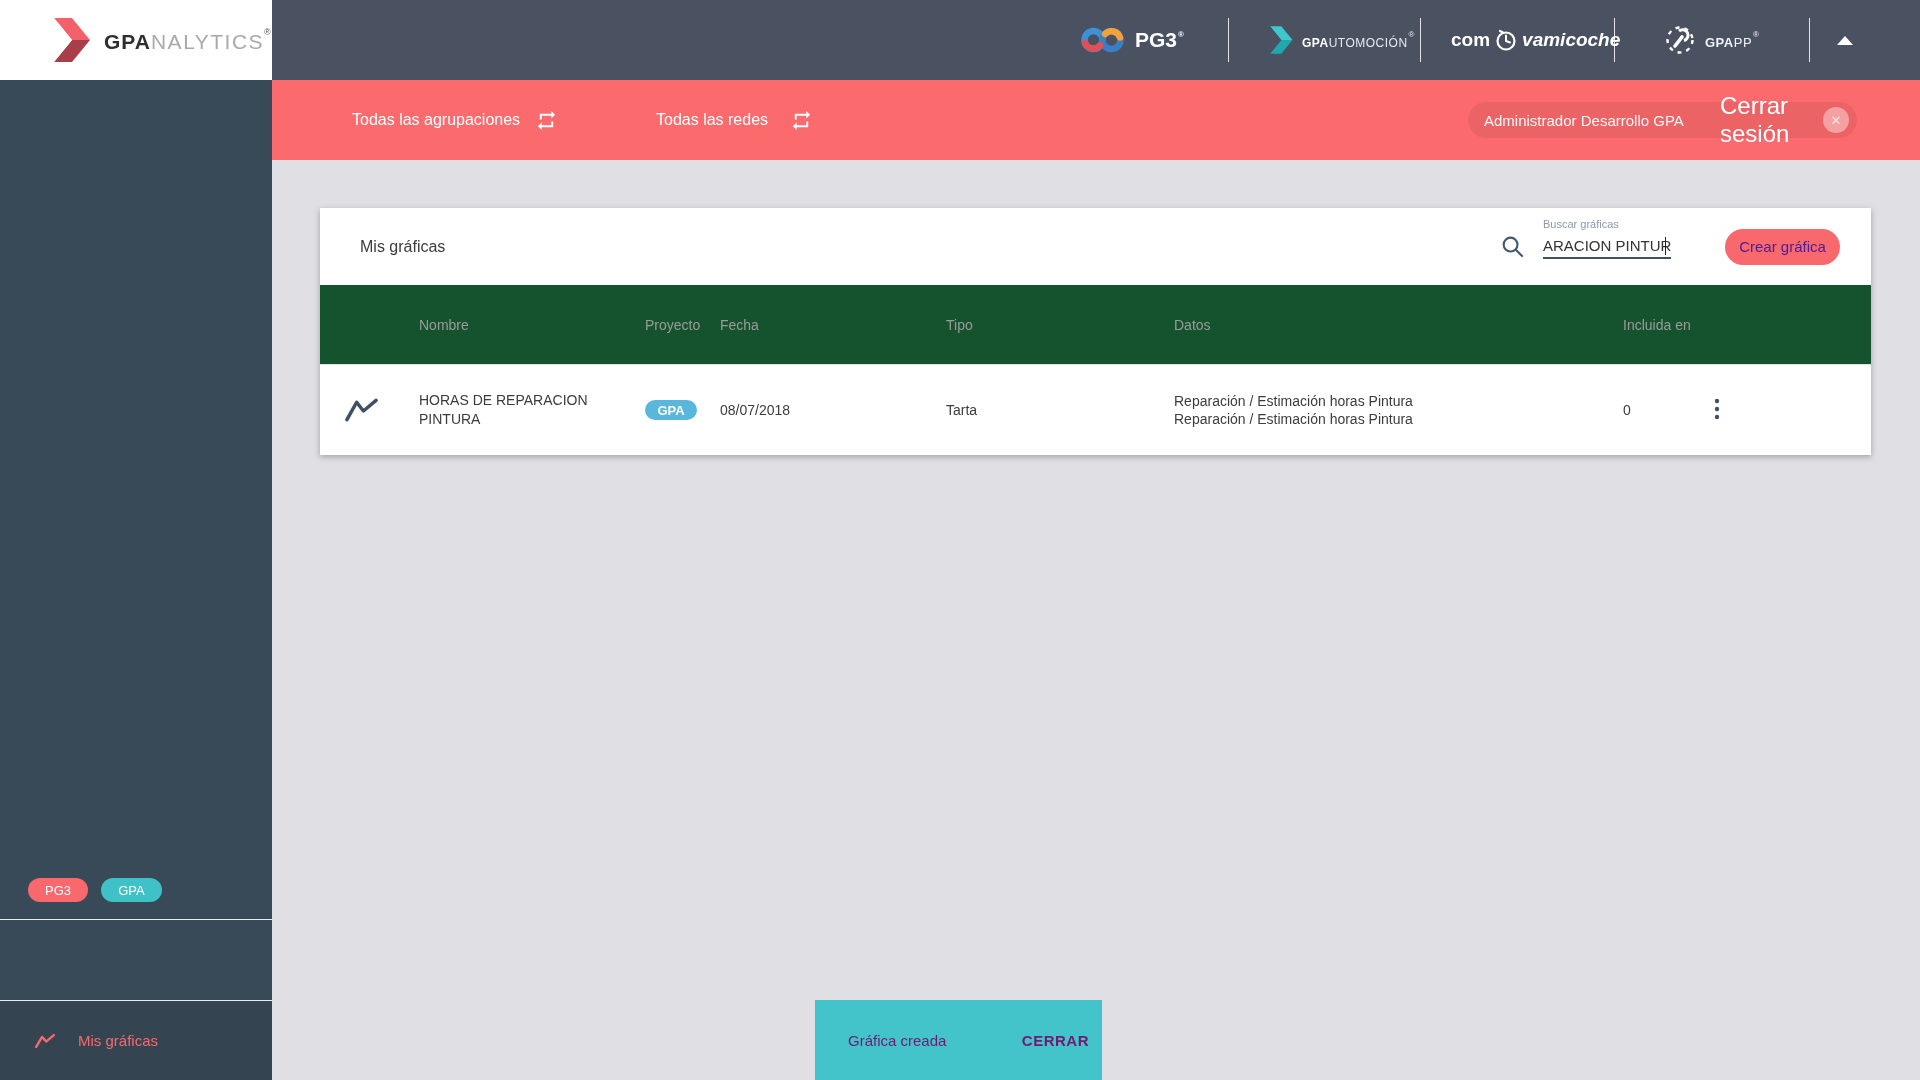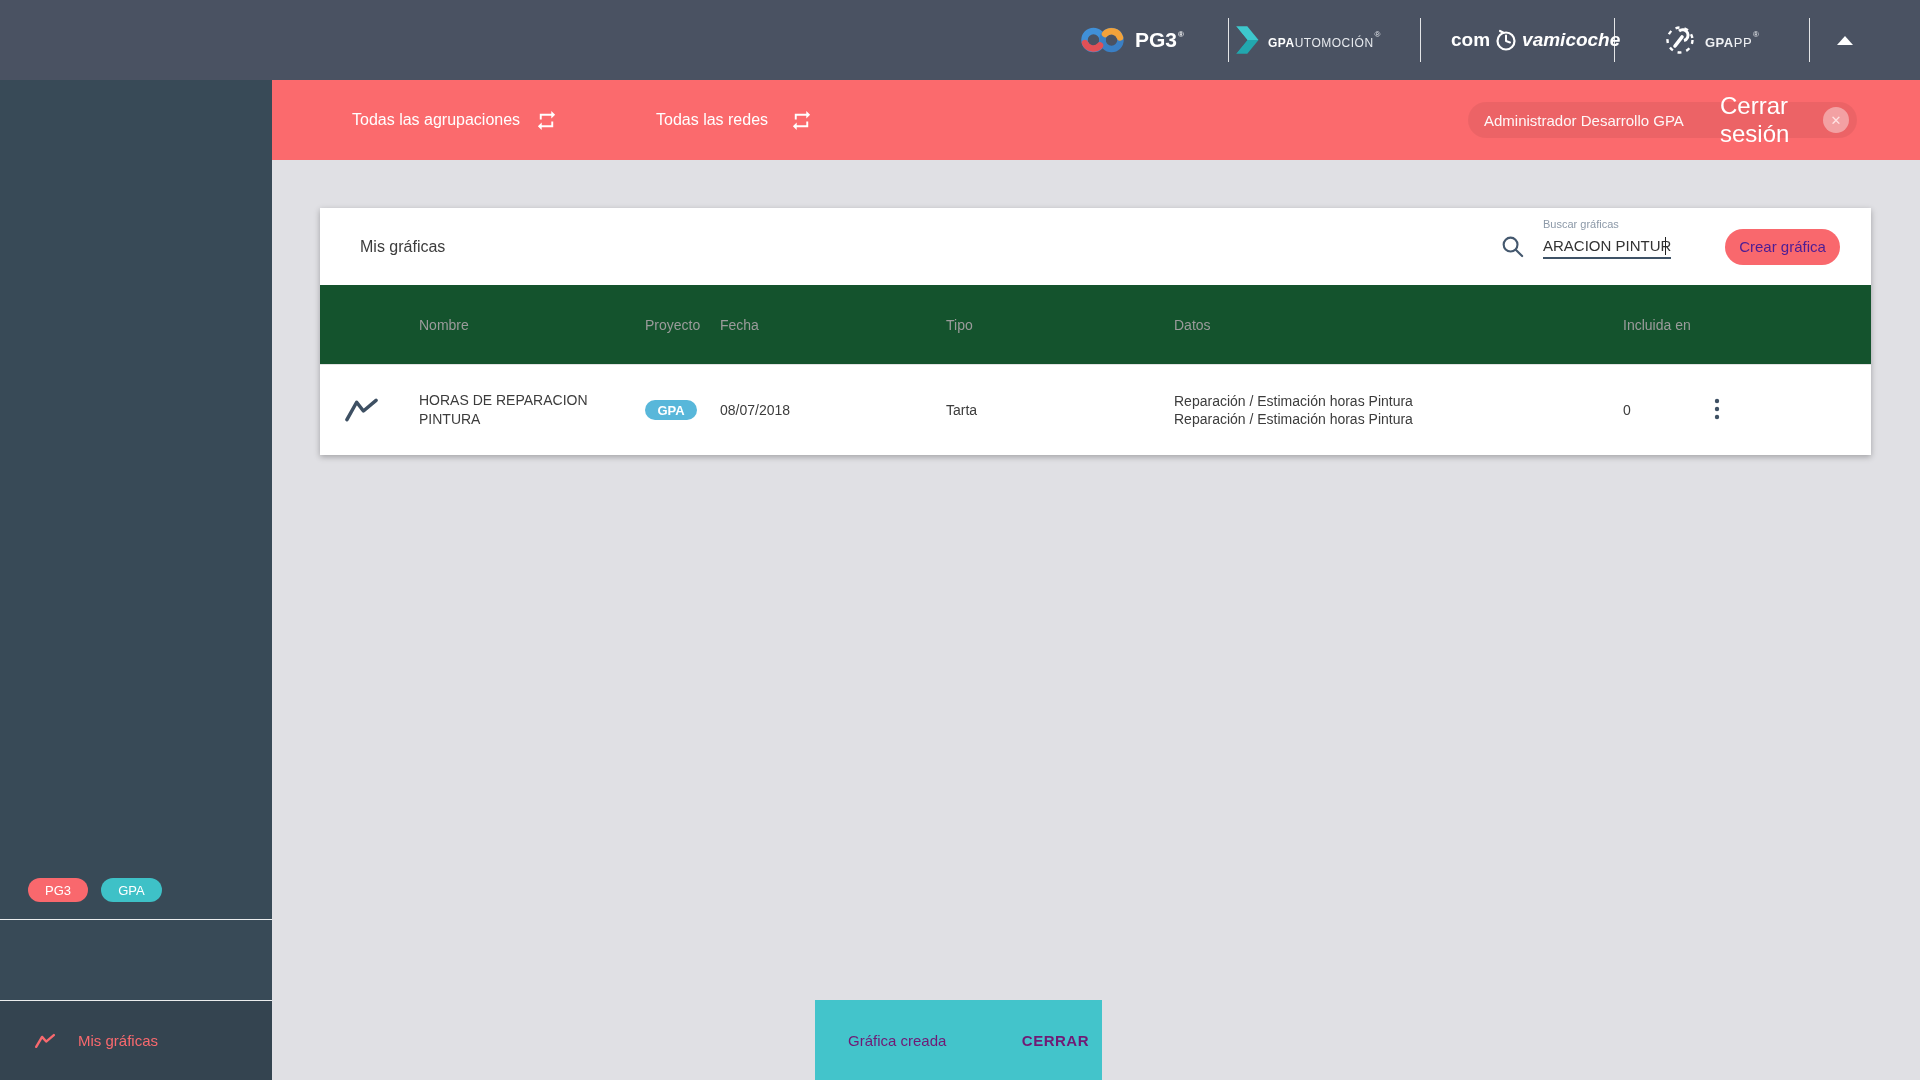--- a/index.html
+++ b/index.html
@@ -89,33 +89,41 @@
            z-index:10; display:flex; align-items:center; color:#701a75; }
   .toast-message { position:absolute; left:33px; font-size:15px; }
   .toast-action { position:absolute; right:13px; font-size:15px; font-weight:bold; letter-spacing:.5px; cursor:pointer; }
 </style>
 </head>
 <body>
 
 <div class="app">
 
   <header class="topbar">
+    <div class="brand-box">
+      <svg width="44" height="48" viewBox="0 0 44 48">
+        <polygon points="6,2 24,2 42,24 24,24" fill="#f3616a"></polygon>
+        <polygon points="42,24 24,46 6,46 24,24" fill="#a83e47"></polygon>
+        <polygon points="6,2 24,24 6,46" fill="#ffffff"></polygon>
+      </svg>
+      <div class="brand-text"><span class="b1">GPA</span><span class="b2">NALYTICS</span><sup class="b3">®</sup></div>
+    </div>
 
     <div class="partner" style="left:1080px">
       <svg width="46" height="30" viewBox="0 0 46 30">
         <circle cx="13.5" cy="15" r="9" fill="none" stroke="#4090d8" stroke-width="6.5"></circle>
         <circle cx="31.5" cy="15" r="9" fill="none" stroke="#3a7fc4" stroke-width="6.5"></circle>
         <path d="M5,18 A9,9 0 0 0 20,20.5" fill="none" stroke="#e25056" stroke-width="6.5" stroke-linecap="round"></path>
         <path d="M25,9 A9,9 0 0 1 40,12.5" fill="none" stroke="#f2a23a" stroke-width="6.5" stroke-linecap="round"></path>
       </svg>
       <span class="pg3-text"><span>PG3</span><sup class="reg">®</sup></span>
     </div>
     <div class="vdiv" style="left:1228px"></div>
 
-    <div class="partner" style="left:1232px">
+    <div class="partner" style="left:1266px">
       <svg width="28" height="30" viewBox="0 0 44 48">
         <polygon points="6,2 24,2 42,24 24,24" fill="#3ec8cd"></polygon>
         <polygon points="42,24 24,46 6,46 24,24" fill="#22a7ae"></polygon>
         <polygon points="6,2 24,24 6,46" fill="#4a5262"></polygon>
       </svg>
       <span class="gpauto-text"><b>GPA</b><span>UTOMOCIÓN</span><sup class="reg">®</sup></span>
     </div>
     <div class="vdiv" style="left:1420px"></div>
 
     <div class="partner comova-text" style="left:1451px">

